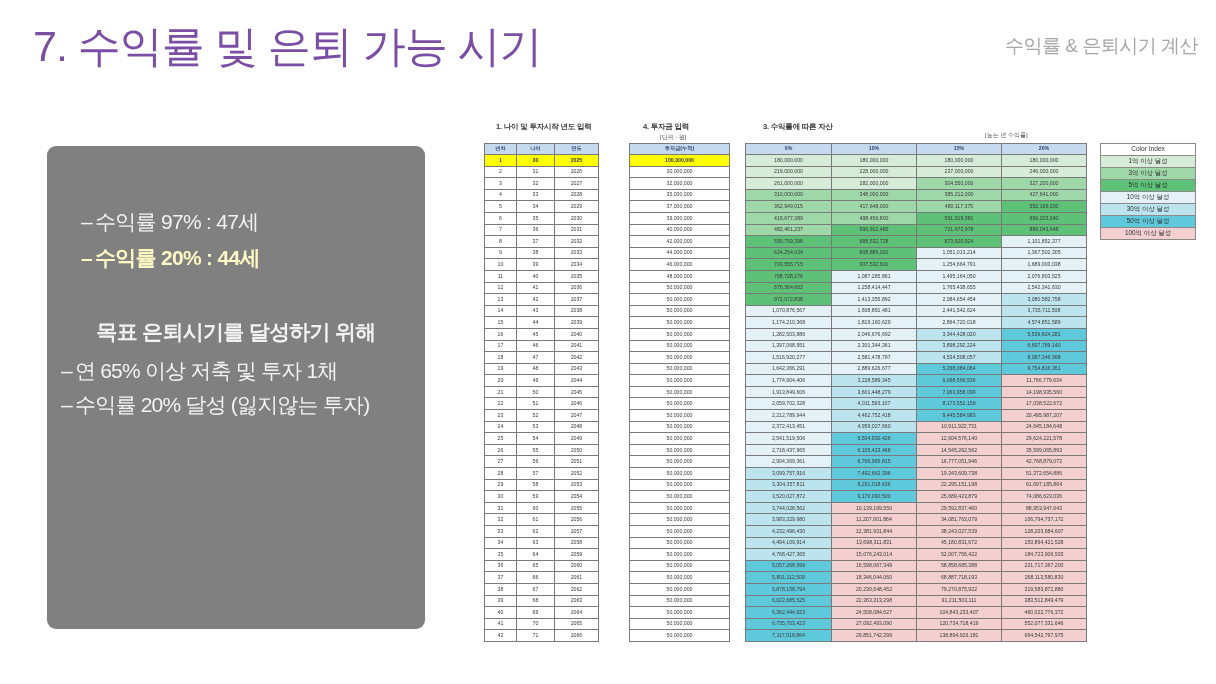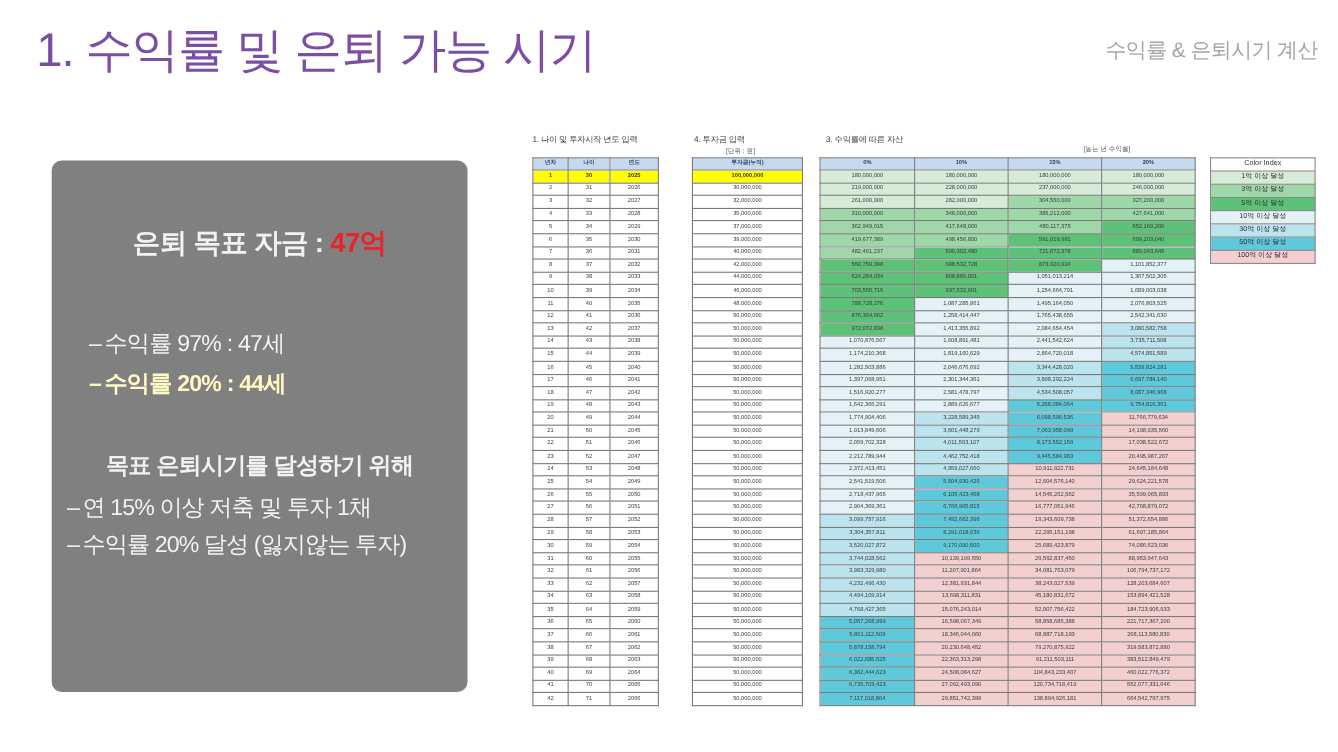--- a/index.html
+++ b/index.html
@@ -46,22 +46,22 @@
   }
   .action-list{
     margin:8px 0 0 0;padding:0 0 0 14px;list-style:none;
   }
   .action-list li{
     font-size:21px;line-height:1.62;letter-spacing:-0.8px;white-space:nowrap;
   }
   .action-list li .dash{display:inline-block;width:14px;}
   
   .sheet-caption{
-    position:absolute;font-size:7.5px;font-weight:400;color:#3a3a3a;
-    letter-spacing:-0.2px;white-space:nowrap;
+    position:absolute;font-size:7.5px;font-weight:700;color:#3a3a3a;
+    letter-spacing:-0.2px;white-space:nowrap;margin-left:12px;
   }
   .sheet-subnote{
     position:absolute;font-size:6px;color:#555;white-space:nowrap;
   }
   table.sheet{
     position:absolute;border-collapse:collapse;
     table-layout:fixed;
   }
   table.sheet td,table.sheet th{
     border:0.6px solid #7a7a7a;
@@ -84,42 +84,39 @@
   #legend td{
     border:0.7px solid #8a8a8a;
     font-size:6.4px;line-height:1;height:11px;
     text-align:center;color:#2d2d2d;padding:0;white-space:nowrap;
   }
   #legend td.head{background:#ffffff;color:#333;font-size:6.6px;}
 </style>
 </head>
 <body>
 
-<div id="page-title">1. 수익률 및 은퇴 가능 시기</div>
+<div id="page-title">7. 수익률 및 은퇴 가능 시기</div>
 <div id="header-note">수익률 &amp; 은퇴시기 계산</div>
 
 <div id="summary-panel">
-  <div id="summary-goal">
-    <span>은퇴 목표 자금 : </span><span class="amt">47억</span>
-  </div>
 
   <ul class="rate-list">
     <li>
       <span class="dash">–</span><span>수익률 97% : 47세</span>
     </li>
     <li class="hl">
       <span class="dash">–</span><span>수익률 20% : 44세</span>
     </li>
   </ul>
 
   <div id="summary-conclusion">목표 은퇴시기를 달성하기 위해</div>
 
   <ul class="action-list">
     <li>
-      <span class="dash">–</span><span>연 15% 이상 저축 및 투자 1채</span>
+      <span class="dash">–</span><span>연 65% 이상 저축 및 투자 1채</span>
     </li>
     <li>
       <span class="dash">–</span><span>수익률 20% 달성 (잃지않는 투자)</span>
     </li>
   </ul>
 </div>
 
 <div class="sheet-caption" style="left:484px;top:122px;">1. 나이 및 투자시작 년도 입력</div>
 <div class="sheet-caption" style="left:631px;top:122px;">4. 투자금 입력</div>
 <div class="sheet-caption" style="left:751px;top:122px;">3. 수익률에 따른 자산</div>

